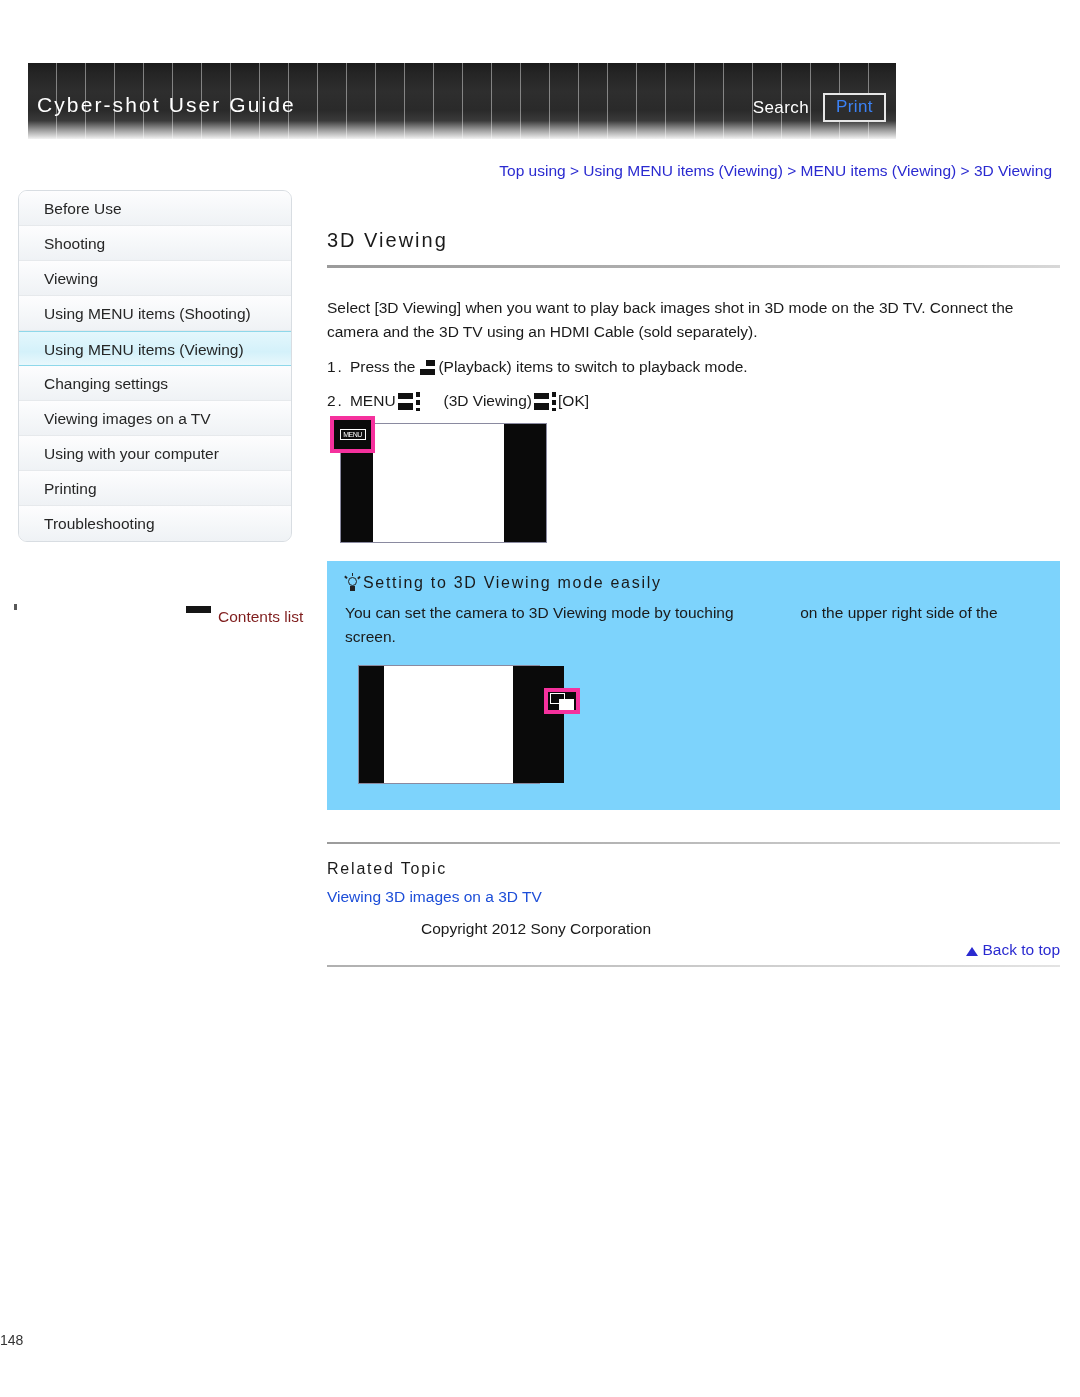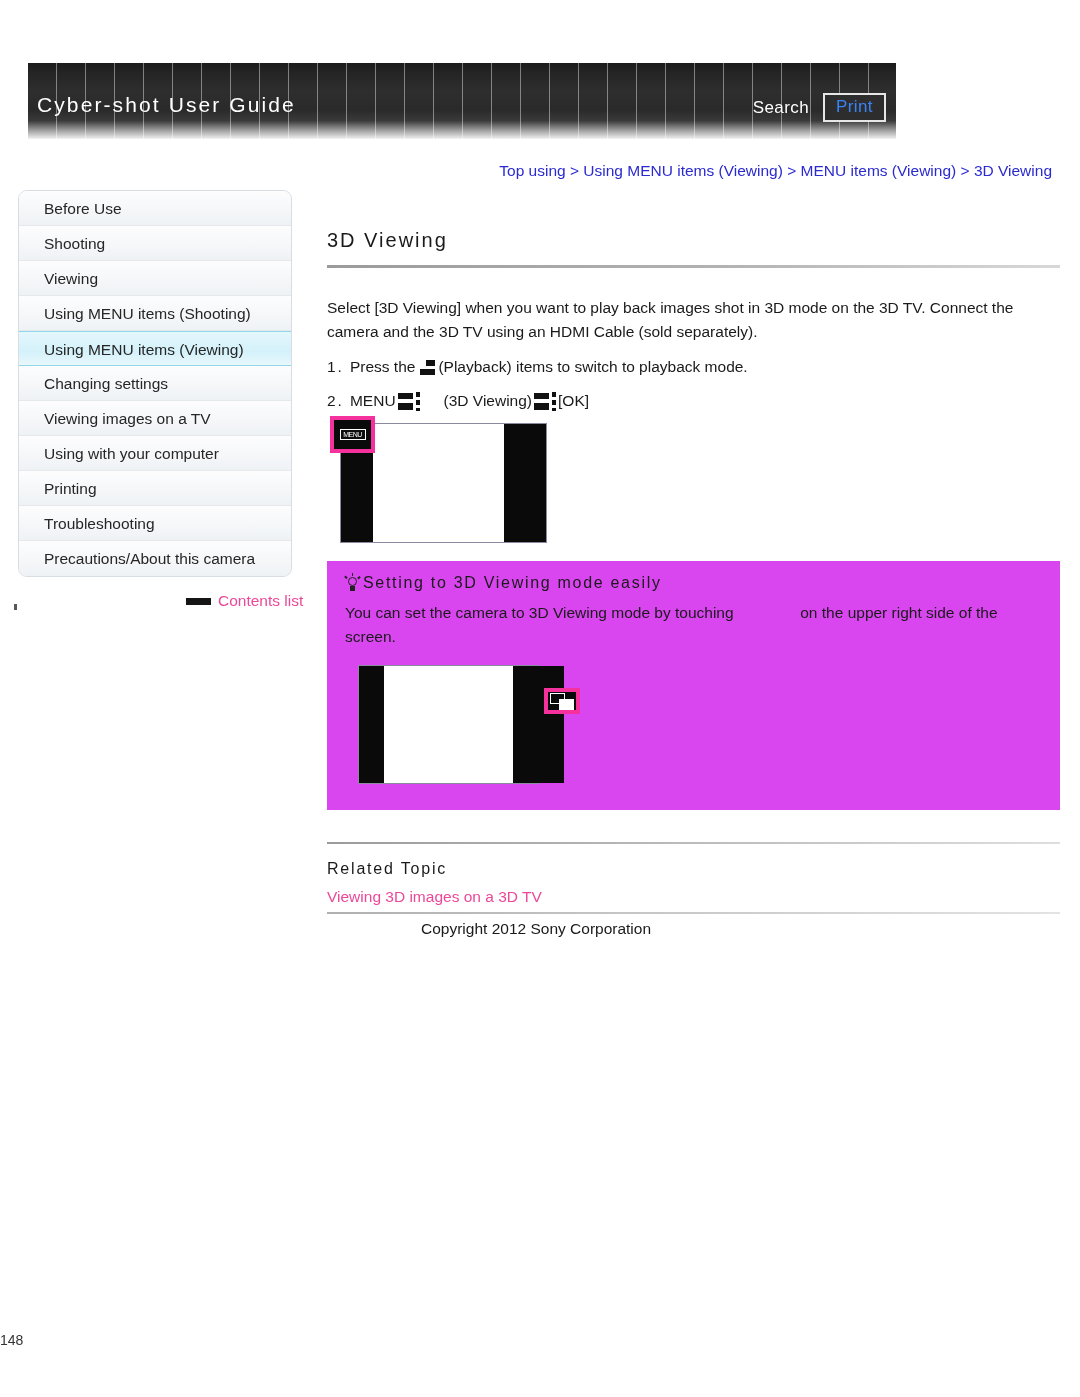--- a/index.html
+++ b/index.html
@@ -93,21 +93,21 @@
     border-bottom: 1px solid #8ed8ea;
   }
 
   .contents-list {
     position: absolute;
     left: 186px; top: 592px;
     display: flex; align-items: center; gap: 7px;
     cursor: pointer;
   }
   .contents-bar { width: 25px; height: 7px; background: #151515; }
-  .contents-label { color: #ec4899; font-size: 15.5px; }
+  .contents-label { color: #7f1d1d; font-size: 15.5px; margin-top: 16px; }
   .side-dot {
     position: absolute;
     left: 14px; top: 604px;
     width: 3px; height: 6px;
     background: #585858;
   }
 
   
   .main { position: absolute; left: 327px; top: 190px; width: 733px; }
 
@@ -211,21 +211,21 @@
   .three-d-glyph span {
     position: absolute; box-sizing: border-box;
     border: 1.6px solid #ffffff; background: #0a0a0a;
   }
   .three-d-glyph span.a { left: 0; top: 0; width: 15px; height: 11px; }
   .three-d-glyph span.b { right: 0; bottom: 0; width: 15px; height: 11px; background:#ffffff; }
 
   
   .tip {
     margin-top: 18px;
-    background: #d946ef;
+    background: #7dd3fc;
     padding: 13px 18px 26px 18px;
     width: 733px;
   }
   .tip-head {
     display: flex; align-items: center; gap: 4px;
     font-size: 16px; color: #1a1a1a;
     letter-spacing: 1.7px;
     margin-bottom: 9px;
   }
   .bulb {
@@ -256,21 +256,21 @@
     margin-top: 32px;
     height: 2px;
     background: linear-gradient(to right, #9b9b9b 0%, #c2c2c2 60%, #dedede 100%);
   }
   .related-head {
     margin-top: 16px;
     font-size: 16px; color: #1a1a1a; letter-spacing: 1.8px;
   }
   .related-link {
     margin-top: 10px;
-    font-size: 15.5px; color: #ec4899; cursor: pointer;
+    font-size: 15.5px; color: #1d4ed8; cursor: pointer;
   }
 
   .back-to-top {
     margin-top: 35px;
     text-align: right;
     font-size: 15.5px;
     color: #2a2ad0;
     cursor: pointer;
   }
   .tri {
@@ -355,24 +355,20 @@
     
     <span>Using with your computer</span>
   </div>
   <div class="nav-item">
     
     <span>Printing</span>
   </div>
   <div class="nav-item">
     
     <span>Troubleshooting</span>
-  </div>
-  <div class="nav-item">
-    
-    <span>Precautions/About this camera</span>
   </div>
 </div>
 
 <div class="side-dot"></div>
 
 <div class="contents-list">
   <span class="contents-bar"></span>
   <span class="contents-label">Contents list</span>
 </div>
 
@@ -443,17 +439,20 @@
           </span>
         </div>
       </div>
     </div>
   </div>
 
   <div class="related-rule"></div>
   <div class="related-head">Related Topic</div>
   <div class="related-link">Viewing 3D images on a 3D TV</div>
 
+  <div class="back-to-top">
+    <span class="tri"></span><span>Back to top</span>
+  </div>
   <div class="bottom-rule"></div>
 </div>
 
 <div class="copyright">Copyright 2012 Sony Corporation</div>
 <div class="page-number">148</div>
 
 </body></html>

